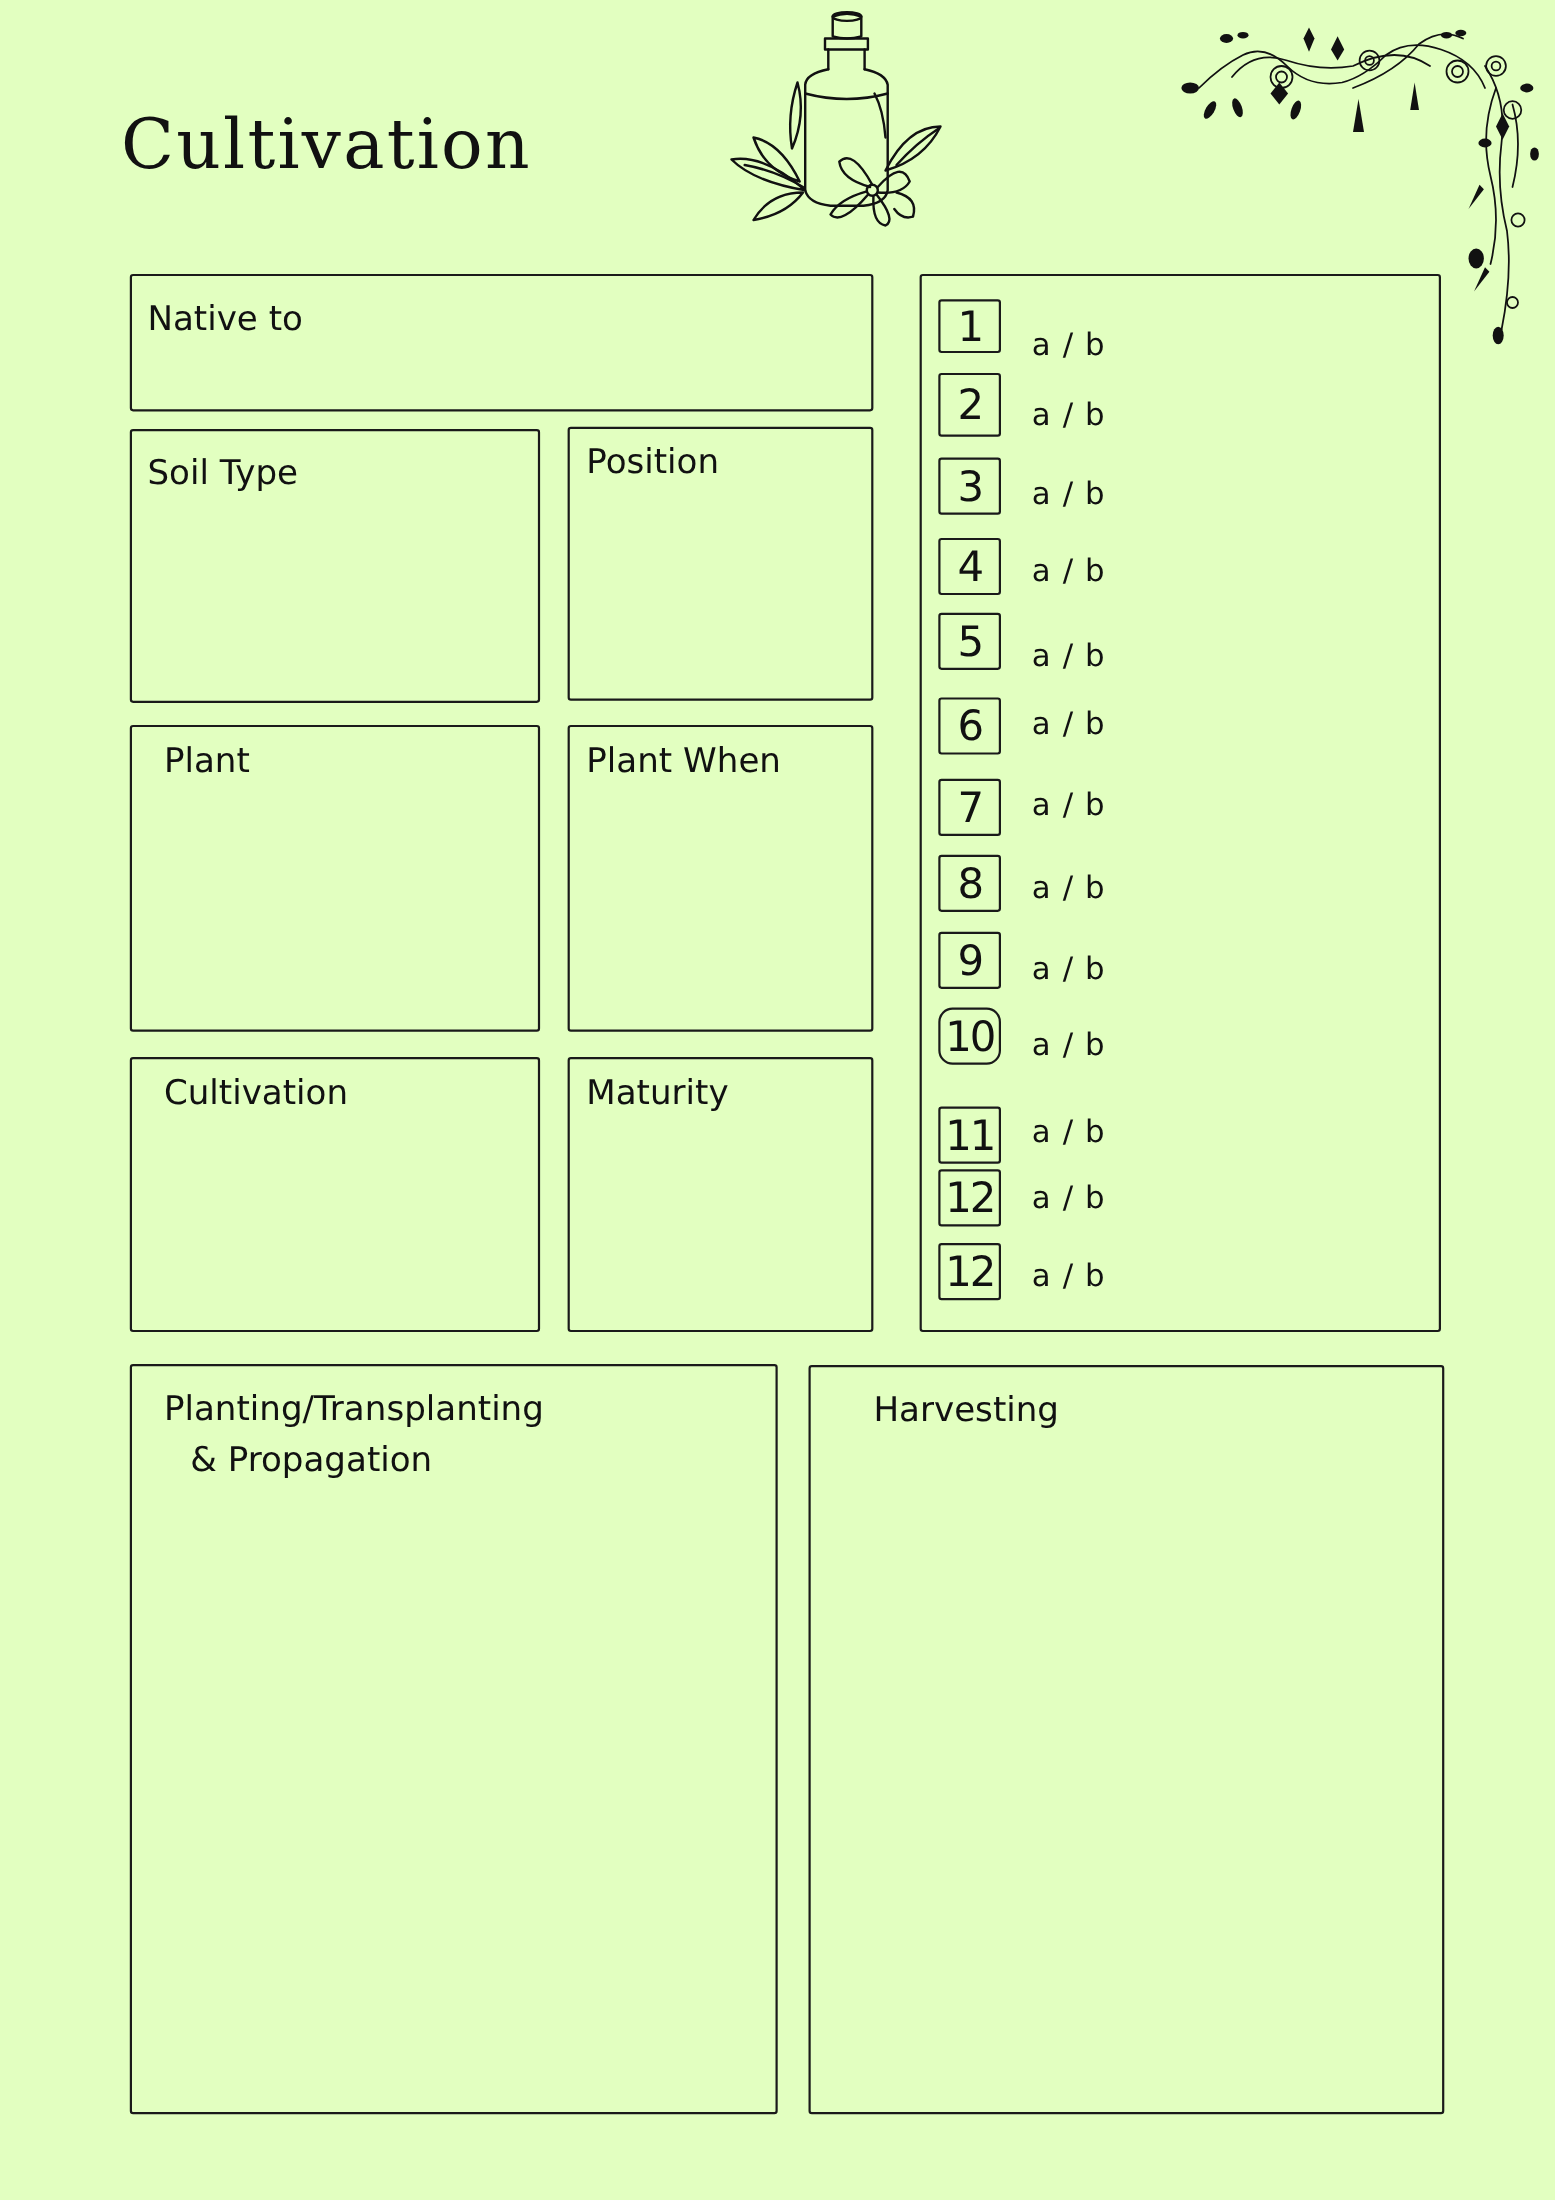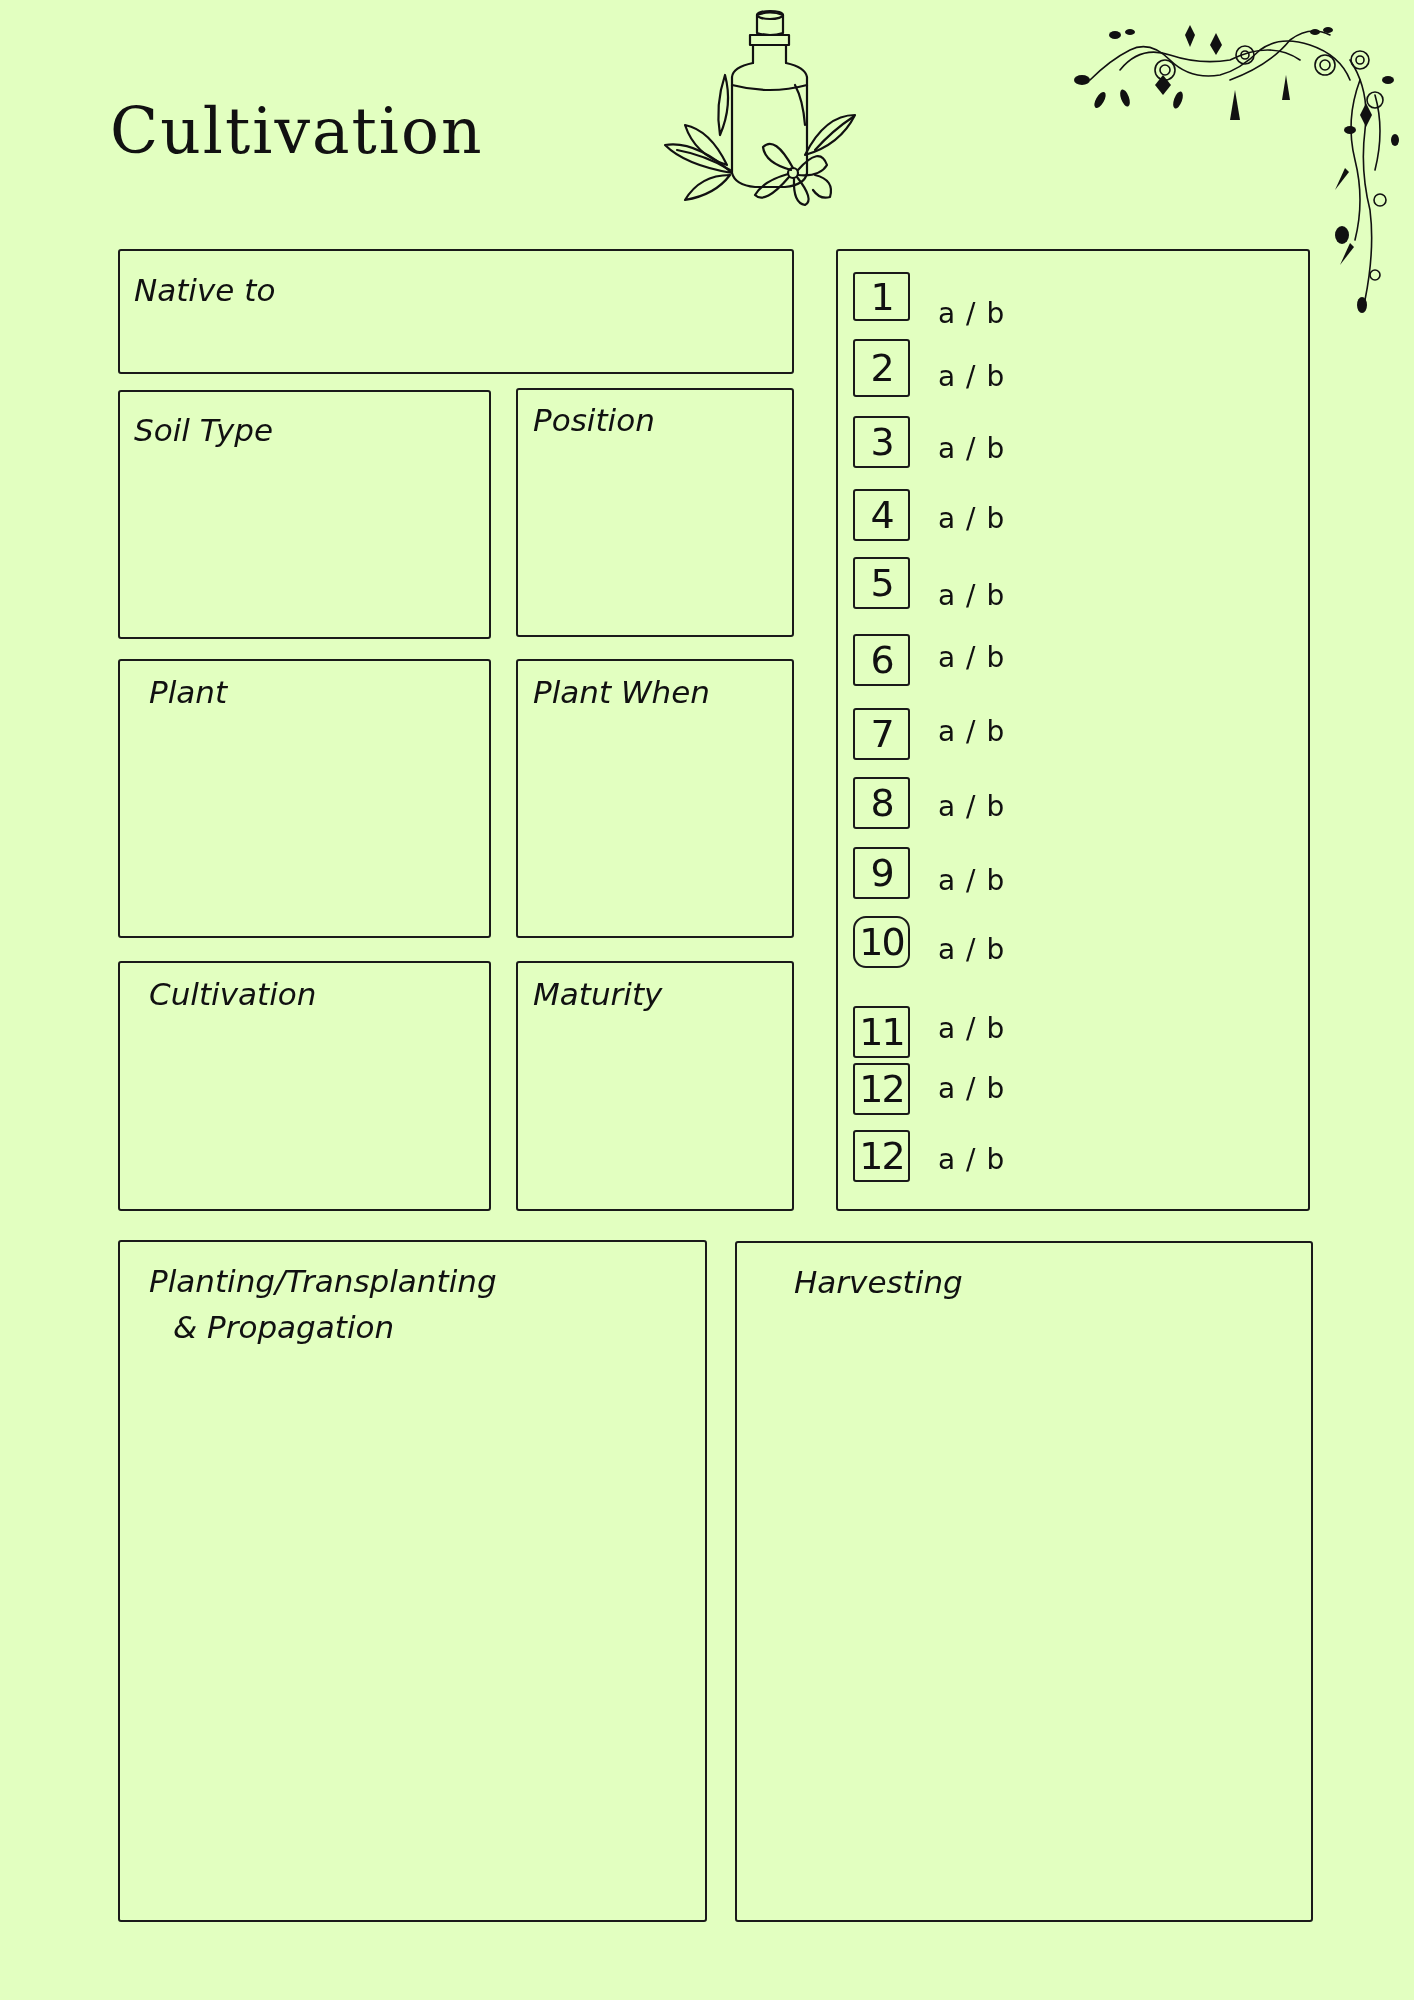--- a/index.html
+++ b/index.html
@@ -33,21 +33,20 @@
       border-radius: 3px;
       box-sizing: border-box;
       background: transparent;
     }
     .box-label {
       position: absolute;
       font-size: 31px;
       line-height: 1.45;
       white-space: nowrap;
       color: #111;
-      font-style: italic;
     }
     .num-box {
       position: absolute;
       left: 853px;
       width: 57px;
       height: 52px;
       border: 2px solid #1a1a1a;
       border-radius: 3px;
       box-sizing: border-box;
       display: flex;

